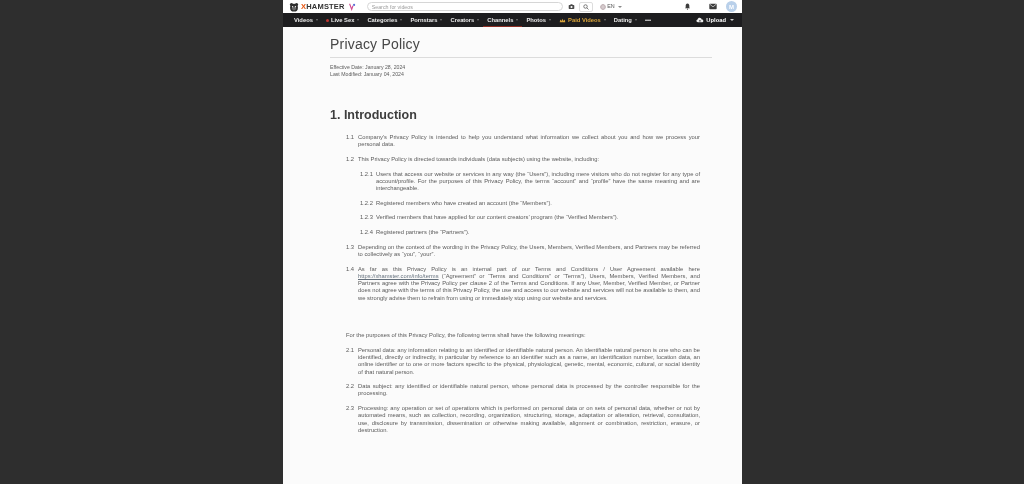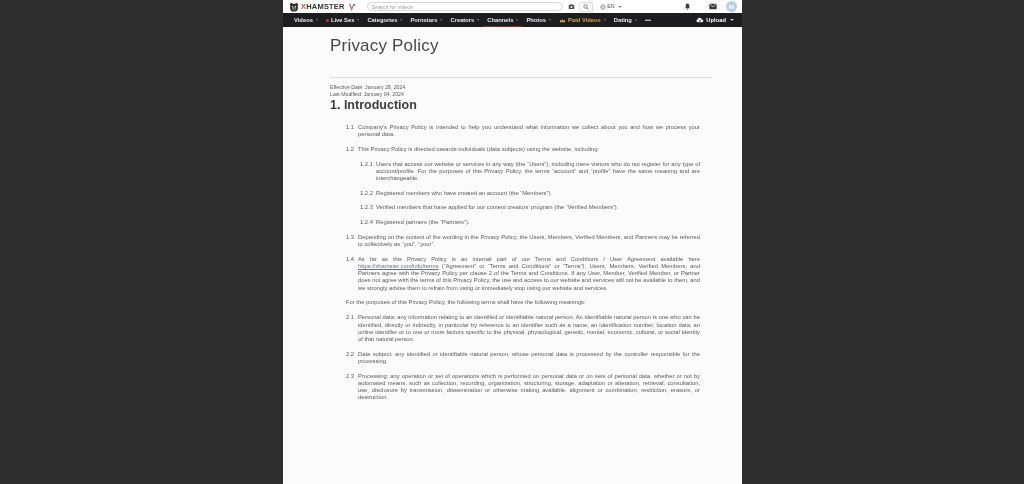--- a/index.html
+++ b/index.html
@@ -78,24 +78,24 @@
   .upload{
     margin-left:auto;display:flex;align-items:center;gap:2.5px;
     font-size:5.8px;font-weight:bold;color:#fff;cursor:pointer;
   }
   .upload svg{width:8px;height:6px;display:block;}
   
   .content{
     flex:1;background:#fbfbfb;padding:9px 30px 0 47px;overflow:hidden;color:#5a5a5a;
     box-sizing:border-box;
   }
-  .title{font-size:17px;font-weight:400;color:#474747;margin:0 0 21px;letter-spacing:.2px;}
+  .title{font-size:14px;font-weight:400;color:#474747;margin:0 0 5px;letter-spacing:.2px;}
   .divider{height:1px;background:#dcdcdc;margin:0 0 6px;}
   .meta{font-size:5.2px;line-height:7px;margin:0;color:#5c5c5c;}
-  .policy-section{}
+  .policy-section{margin-top:30px;}
   .section-heading{font-size:12.5px;font-weight:bold;color:#3d3d3d;margin:0 0 12px;}
   .intro{font-size:5.8px;line-height:7.2px;margin:0 0 8px;padding-left:16px;padding-right:12px;}
   .clause{display:flex;margin:0 0 7.5px;padding-left:16px;padding-right:12px;}
   .clause .num{flex:0 0 auto;width:12px;font-size:5.8px;line-height:7.2px;}
   .clause.sub{padding-left:30px;}
   .clause.sub .num{width:16px;}
   .clause-text{margin:0;font-size:5.8px;line-height:7.2px;text-align:justify;flex:1;}
   .policy-link{color:#64707c;text-decoration:underline;cursor:pointer;}
 </style>
 </head>

